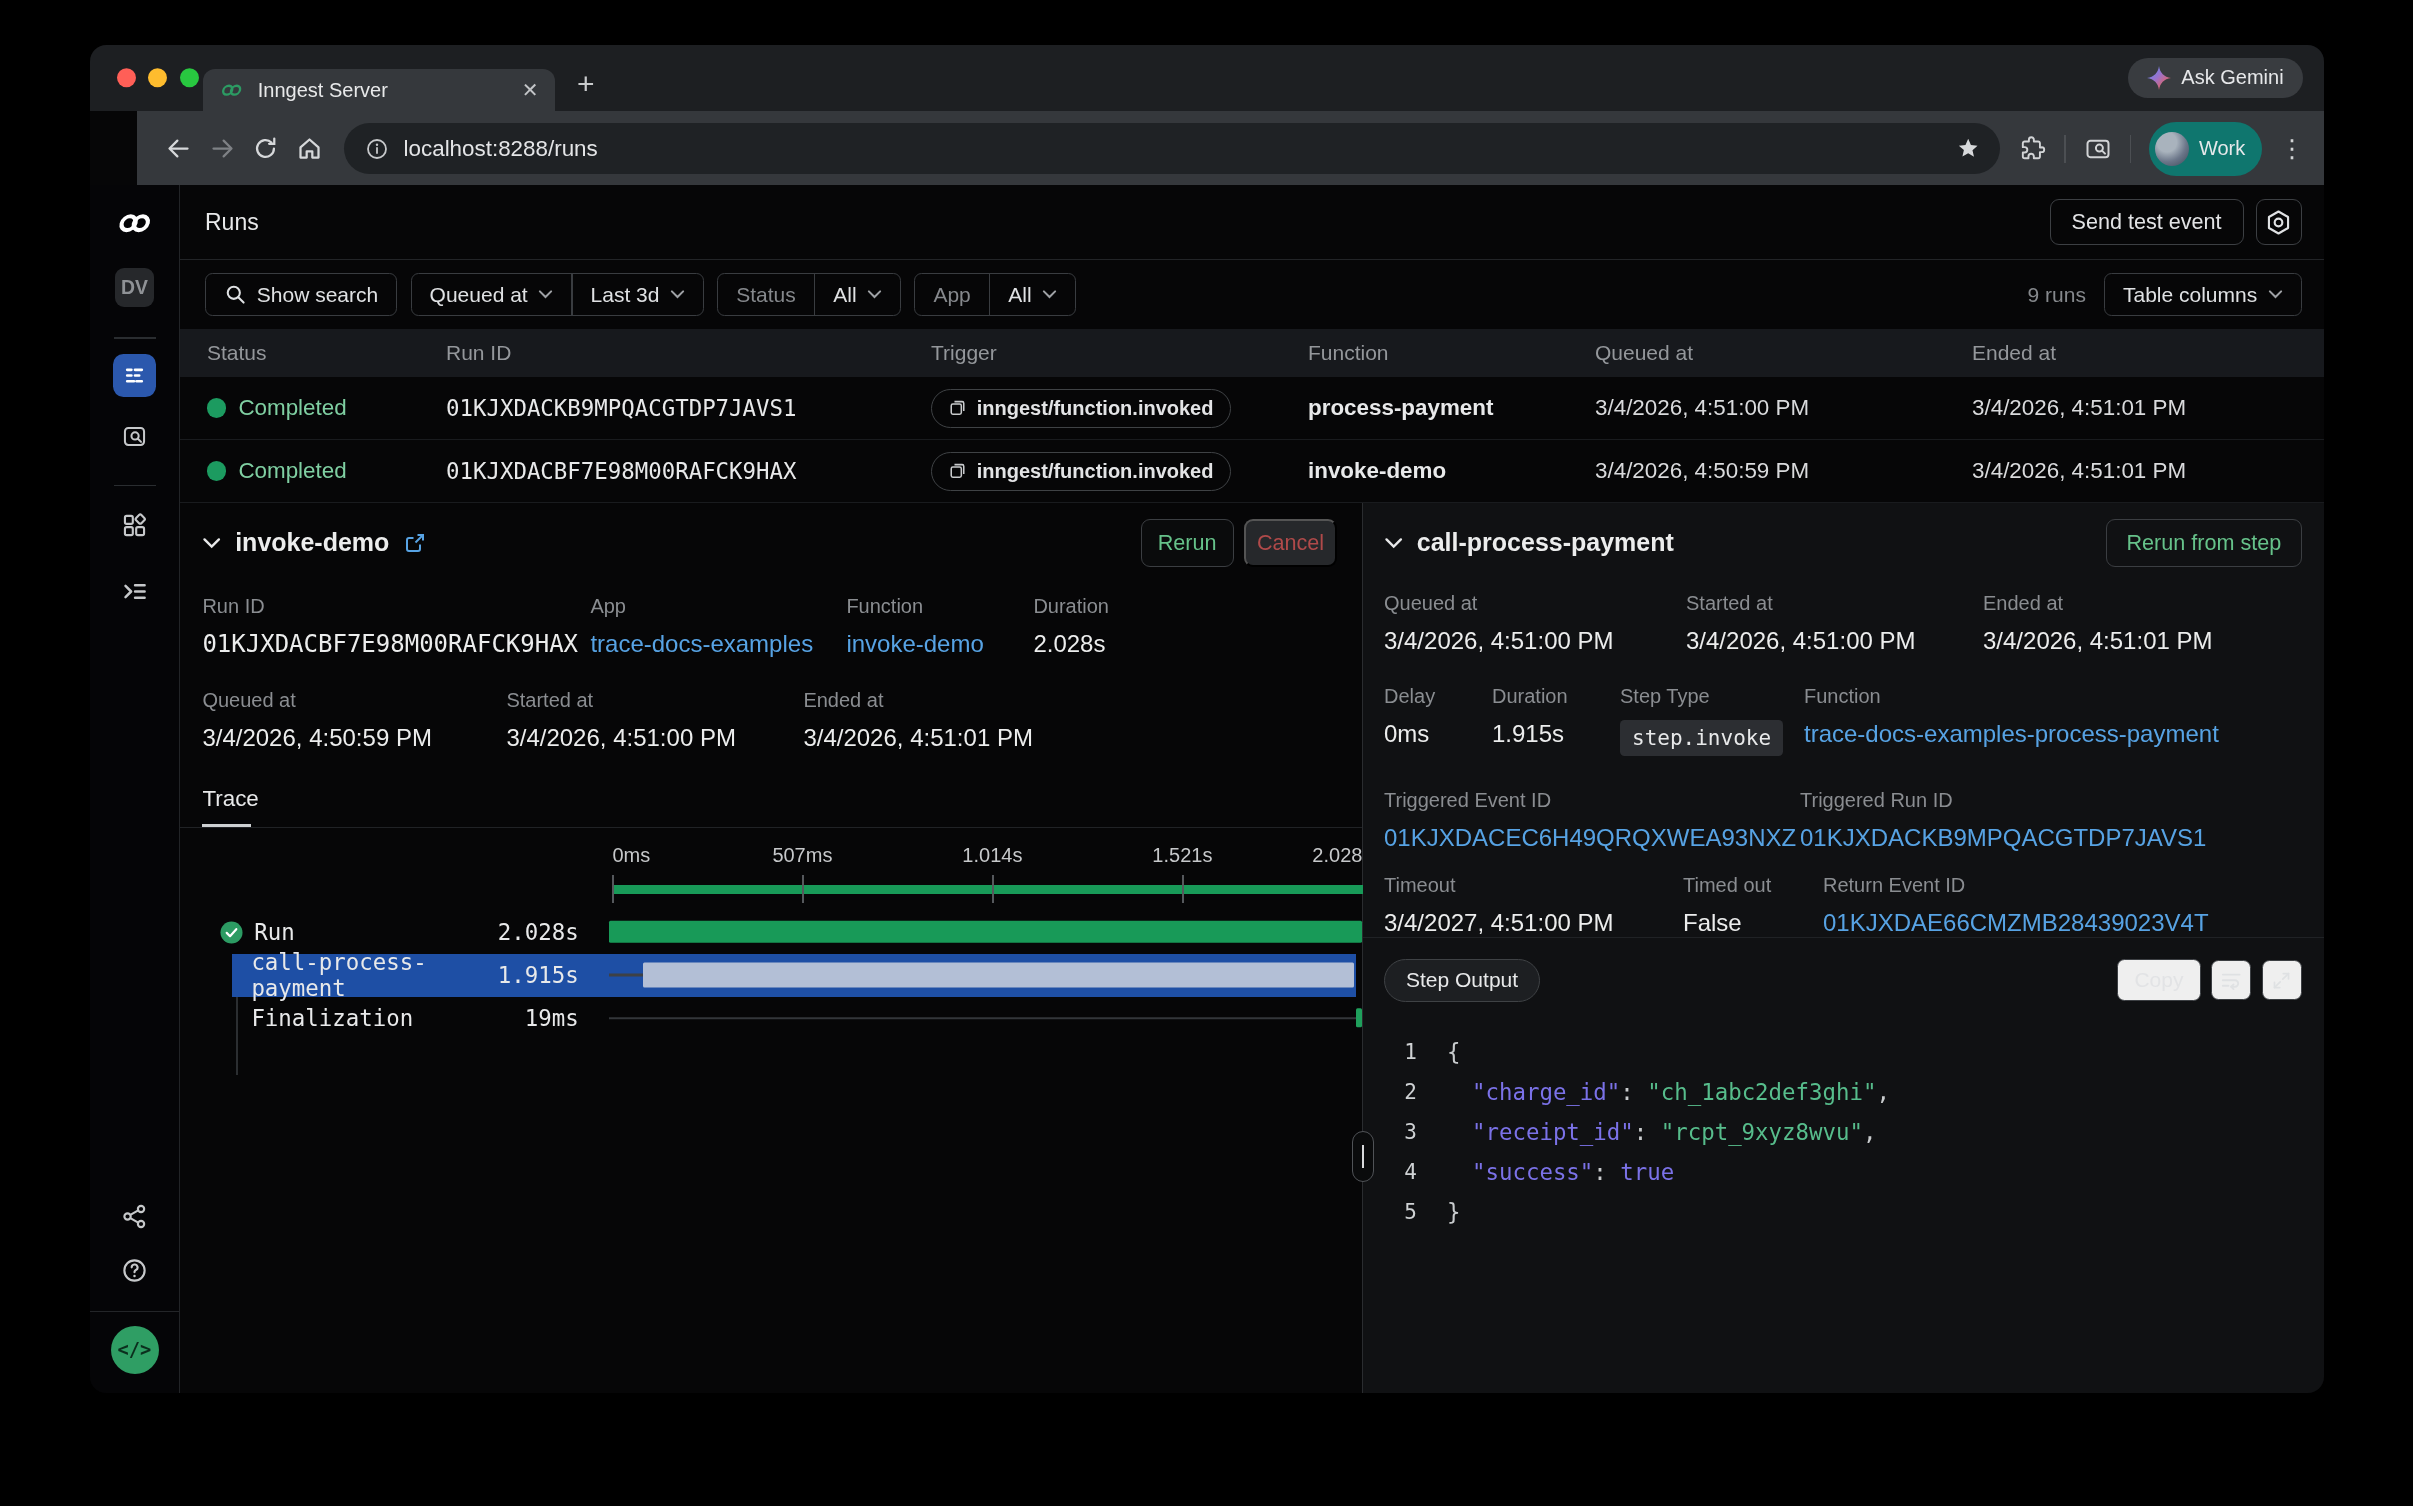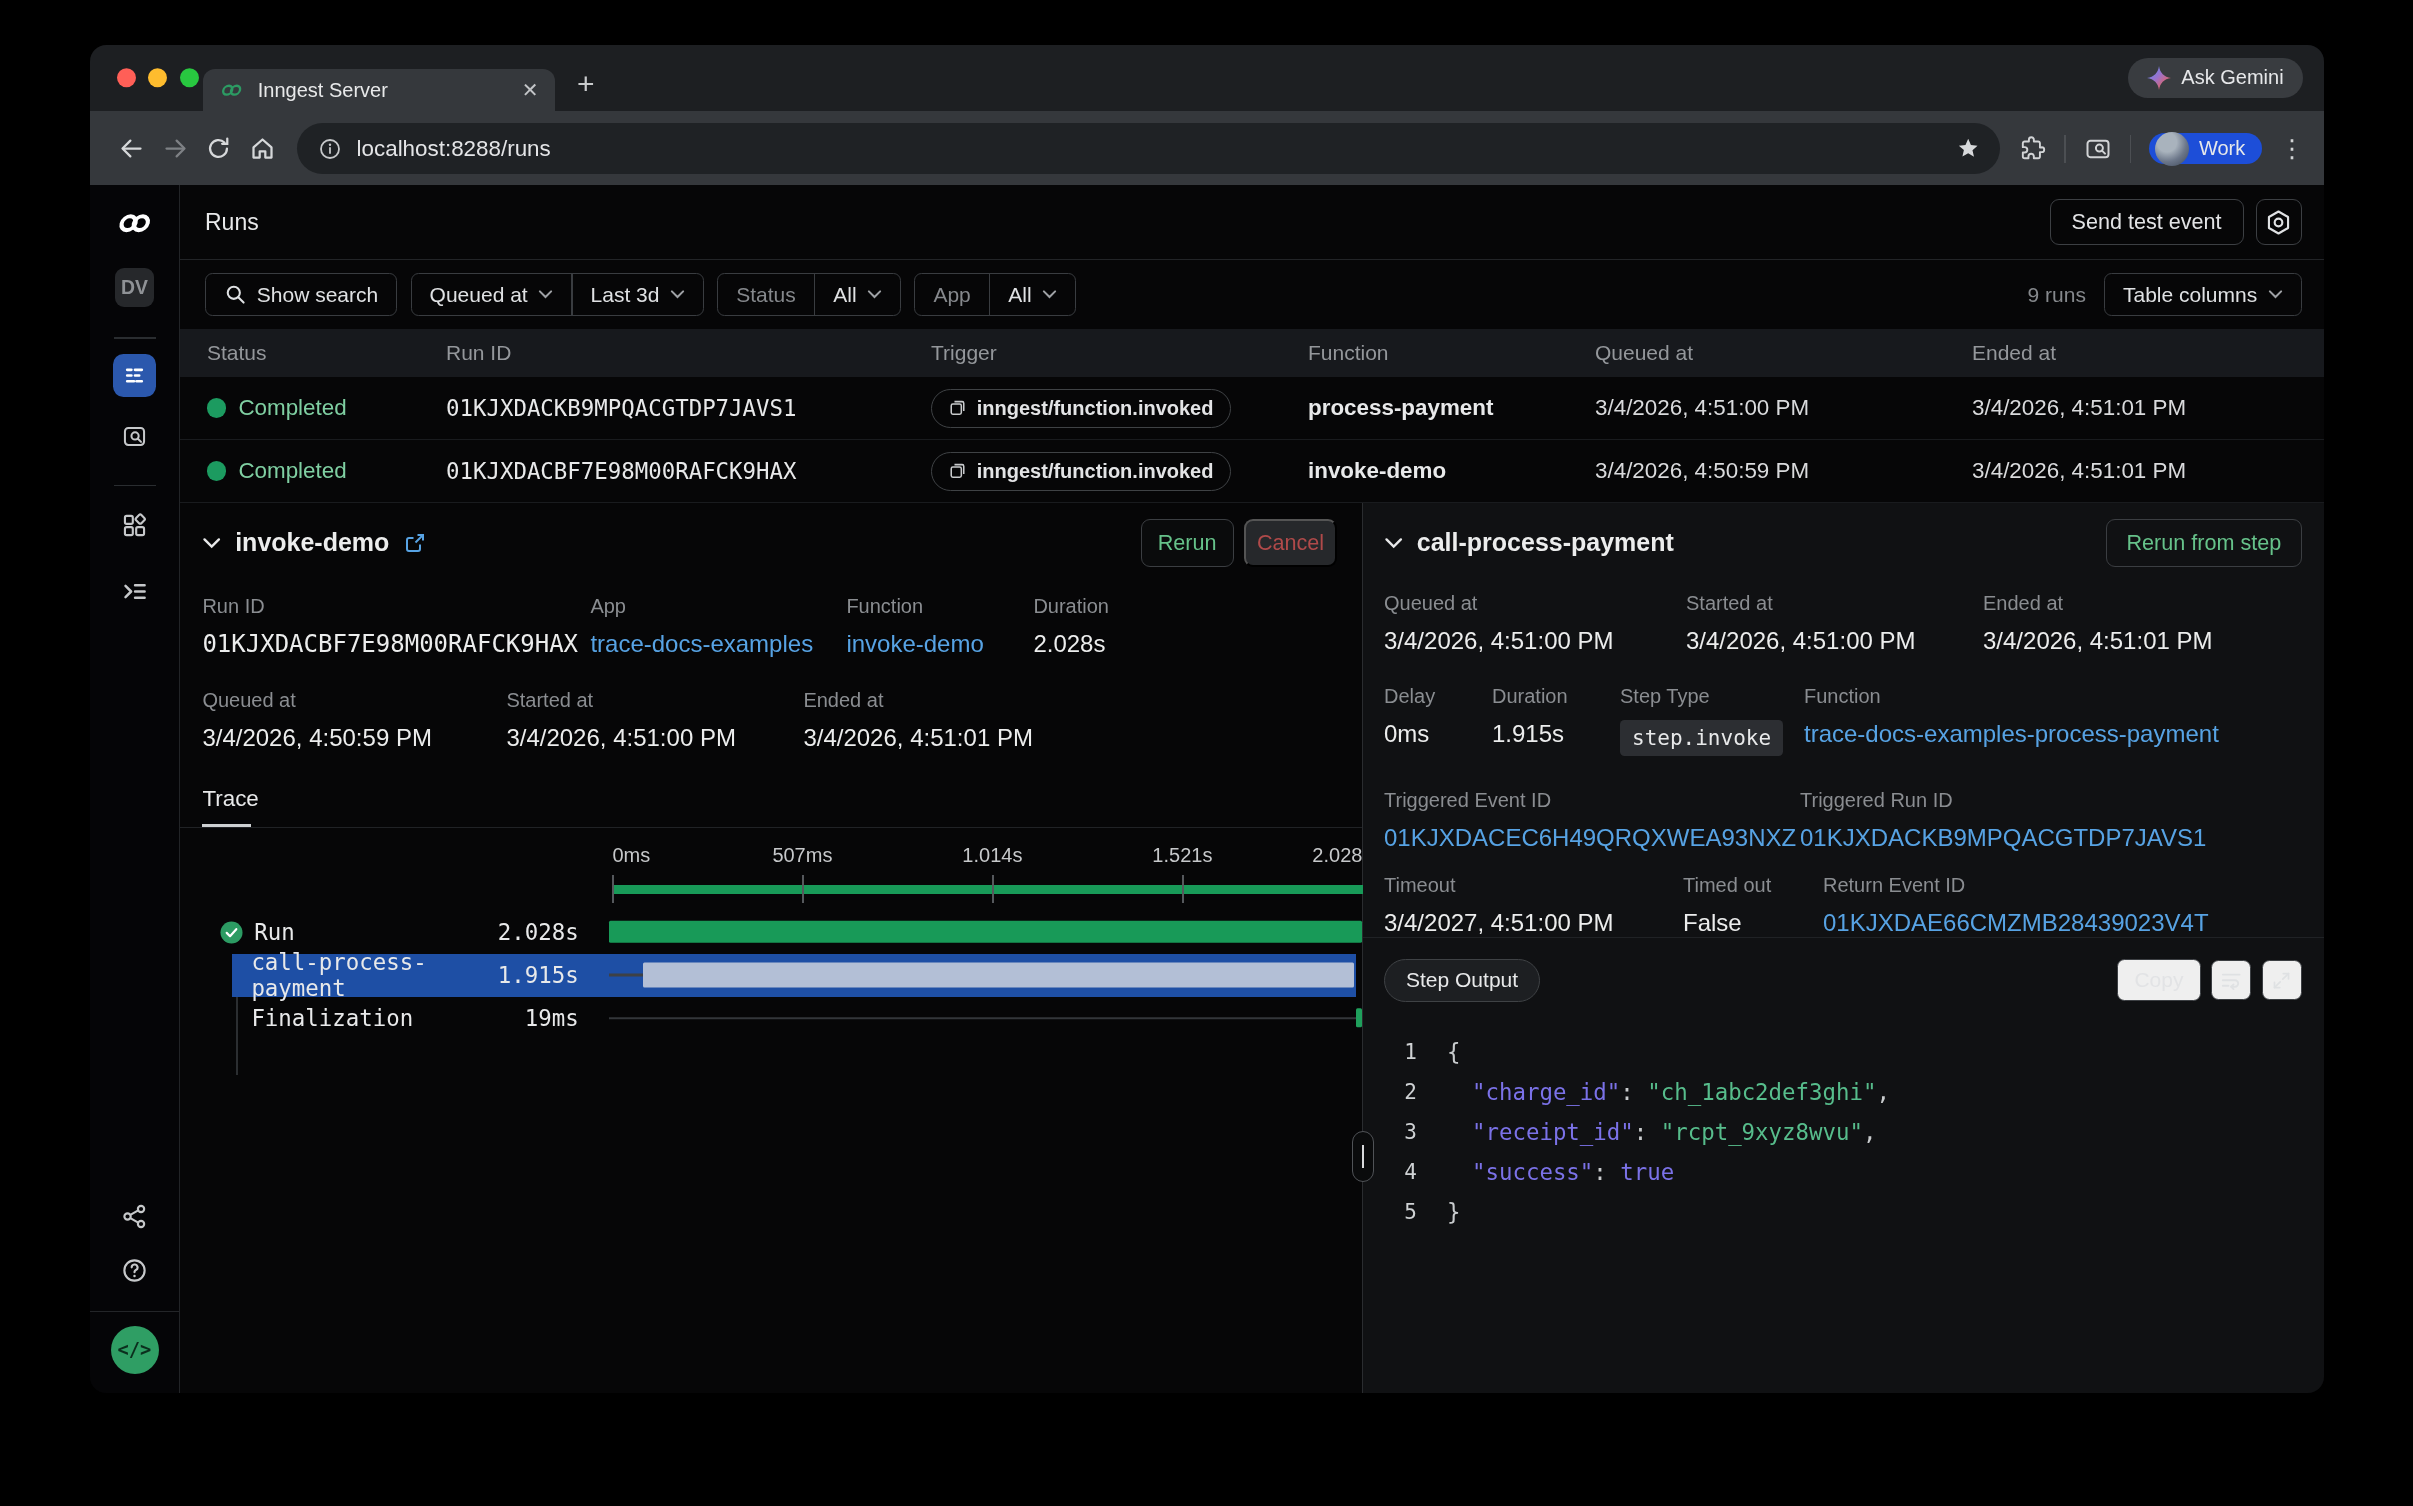--- a/index.html
+++ b/index.html
@@ -13,30 +13,30 @@
   .tabstrip { position:relative; height:66px; background:#1d1f22; }
   .traffic { position:absolute; top:33px; width:19.4px; height:19.4px; border-radius:50%; transform:translateY(-50%); }
   .t-red{left:27px;background:#ff5f57;} .t-yellow{left:58px;background:#febc2e;} .t-green{left:90px;background:#28c840;}
   .tab { position:absolute; left:113px; top:24px; width:352px; height:42px; background:#35383c;
          border-radius:12px 12px 0 0; display:flex; align-items:center; padding:0 16.4px; gap:13.4px; }
   .tab-title { color:#e8e9ea; font-size:20px; flex:1; }
   .tab-close { color:#c3c5c8; font-size:20px; }
   .newtab-btn { position:absolute; left:487px; top:22.4px; color:#c9cbcd; font-size:30px; font-weight:300; }
   .gemini-pill { position:absolute; right:21px; top:12.7px; height:40px; border-radius:746px; background:#393c40;
                  display:flex; align-items:center; gap:10.4px; padding:0 19.4px; color:#e7e8ea; font-size:20px; }
-  .toolbar { height:75px; background:#35383c; display:flex; align-items:center; padding:0 19.4px; }
+  .toolbar { height:75px; background:#35383c; display:flex; align-items:center; padding:0 19.4px;margin-left:47px; }
   .nav-ic { color:#d6d8da; margin-left:16.4px; display:flex; align-items:center; }
   .nav-ic.dim { color:#7e8185; }
   .omnibox { flex:1; position:relative; margin-left:21px; margin-right:19.4px; height:51px; background:#1f2225;
              border-radius:746px; display:flex; align-items:center; padding:0 21px; gap:15px; }
   .omni-url { color:#e4e5e7; font-size:22.4px; }
   .omni-star { position:absolute; right:21px; color:#d7d9db; display:flex; }
   .tb-right { display:flex; align-items:center; gap:18px; }
   .tb-sep { width:1.5px; height:28px; background:#4c4f53; }
-  .profile-pill { height:31px; border-radius:746px; background:#1d4ed8; display:flex; align-items:center; gap:10.4px; padding:3.7px 16.4px 3.7px 5.2px; }
+  .profile-pill { height:54px; border-radius:746px; background:#0f766e; display:flex; align-items:center; gap:10.4px; padding:3.7px 16.4px 3.7px 5.2px; }
   .avatar { width:34px; height:34px; border-radius:50%;
             background:radial-gradient(circle at 35% 30%, #a9b3bd 0 30%, #6b7689 60%, #3c4656 100%); }
   .profile-name { color:#e6e8ea; font-size:20px; }
   .dots { color:#d2d4d6; font-size:25px; line-height:1; }
 
   
   .app { position:absolute; top:140px; left:0; right:0; bottom:0; display:flex; background:#060607; }
   .sidebar { width:90px; background:#050507; border-right:0.7px solid #222427; display:flex; flex-direction:column; align-items:center; }
   .sb-logo { margin-top:27px; color:#fff; }
   .dv-badge { margin-top:34px; width:39px; height:39px; border-radius:9px; background:#26282b;

